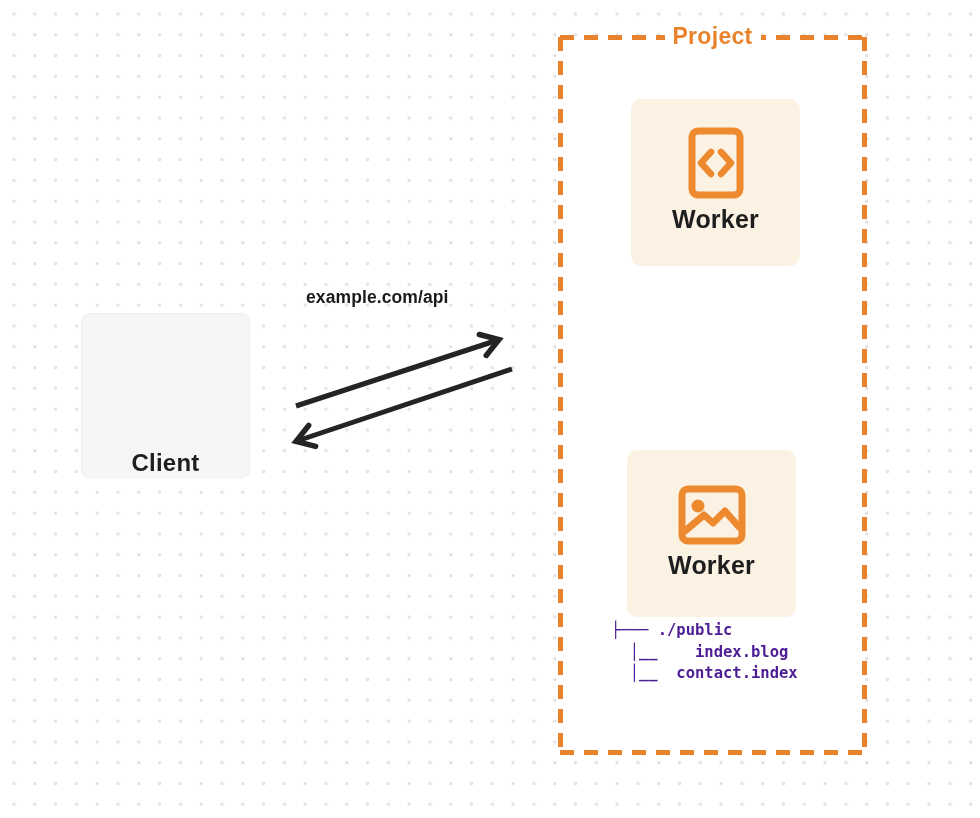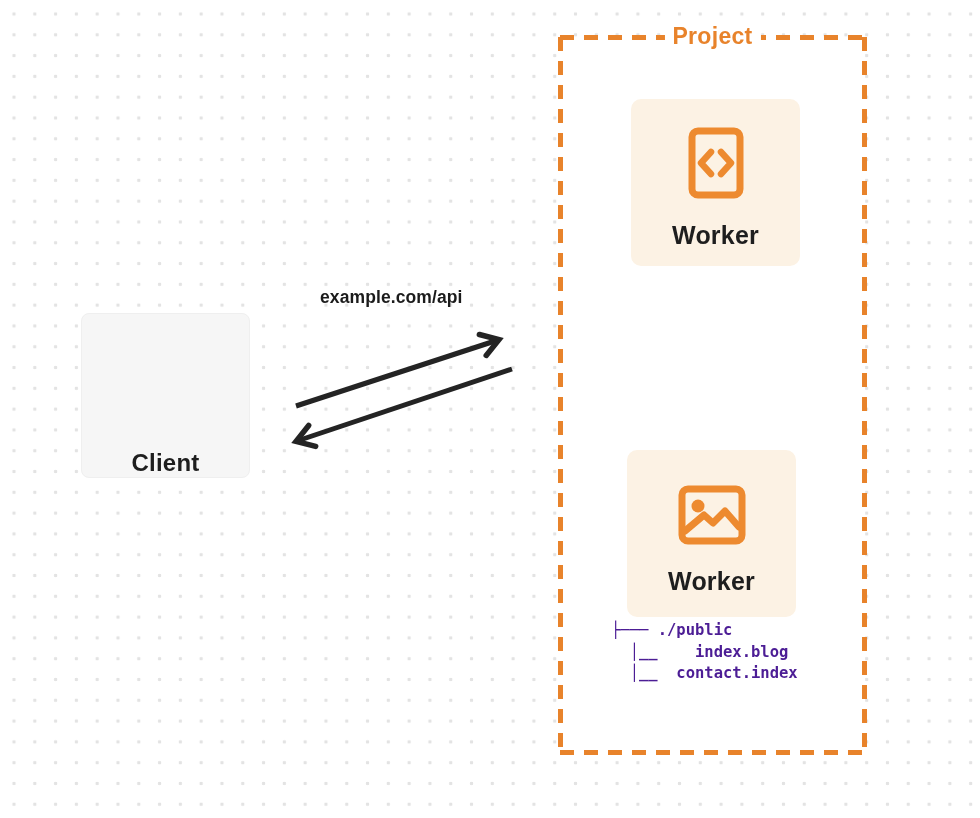--- a/index.html
+++ b/index.html
@@ -30,21 +30,21 @@
   .client-box .node-label {
     font-size: 24px; font-weight: 700; color: #1e1e1e; letter-spacing: .2px;
   }
 
   
   svg.arrows { position: absolute; left: 0; top: 0; }
   svg.arrows line { stroke: #242424; stroke-width: 5; }
 
   .request-url-label {
     position: absolute;
-    left: 320px; top: 287px;
+    left: 306px; top: 287px;
     font-size: 17.5px; font-weight: 700; color: #1b1b1b;
     letter-spacing: .1px;
     white-space: nowrap;
   }
 
   
   .project-box {
     position: absolute;
     left: 560px; top: 37px;
     width: 305px; height: 716px;
@@ -80,21 +80,21 @@
     border-radius: 10px;
     display: flex; flex-direction: column; align-items: center;
   }
   .card.worker { left: 71px; top: 62px; }
   .card.assets { left: 67px; top: 413px; }
   .card .card-icon { display: block; }
   .card.worker .card-icon { margin-top: 28px; }
   .card.assets .card-icon { margin-top: 35px; }
   .card .node-label {
     font-size: 25px; font-weight: 700; color: #1e1e1e;
-    margin-top: 22px; letter-spacing: .2px;
+    margin-top: 6px; letter-spacing: .2px;
   }
 
   
   .file-tree {
     position: absolute;
     left: 51px; top: 583px;
     font-family: "DejaVu Sans Mono", monospace;
     font-size: 15.5px; font-weight: 700; color: #4c1d95;
     line-height: 21.5px;
   }

